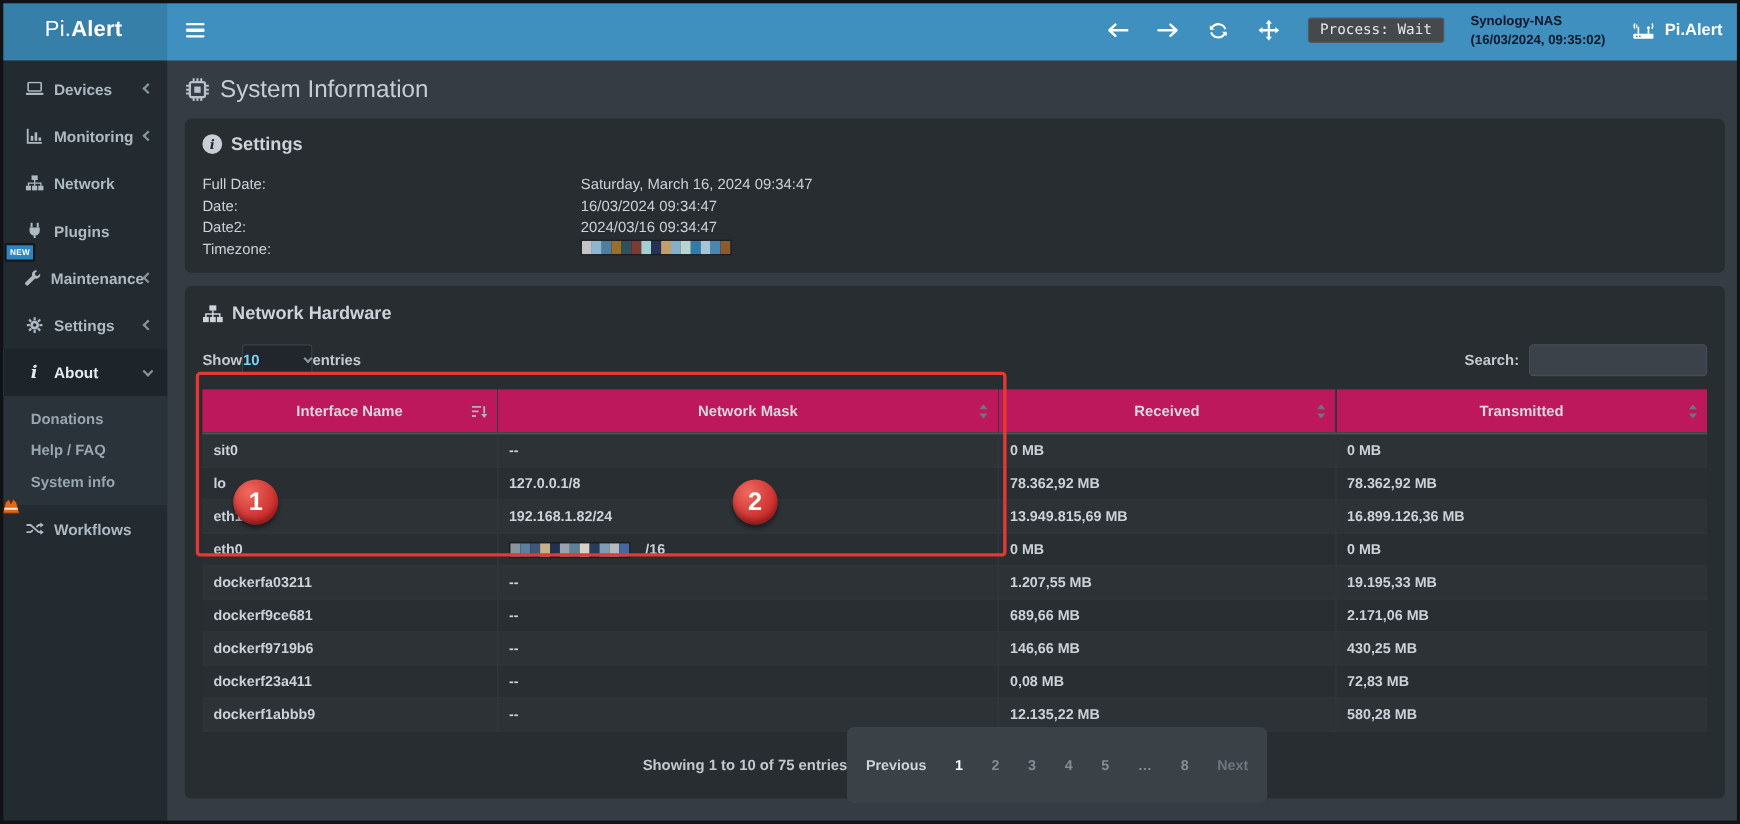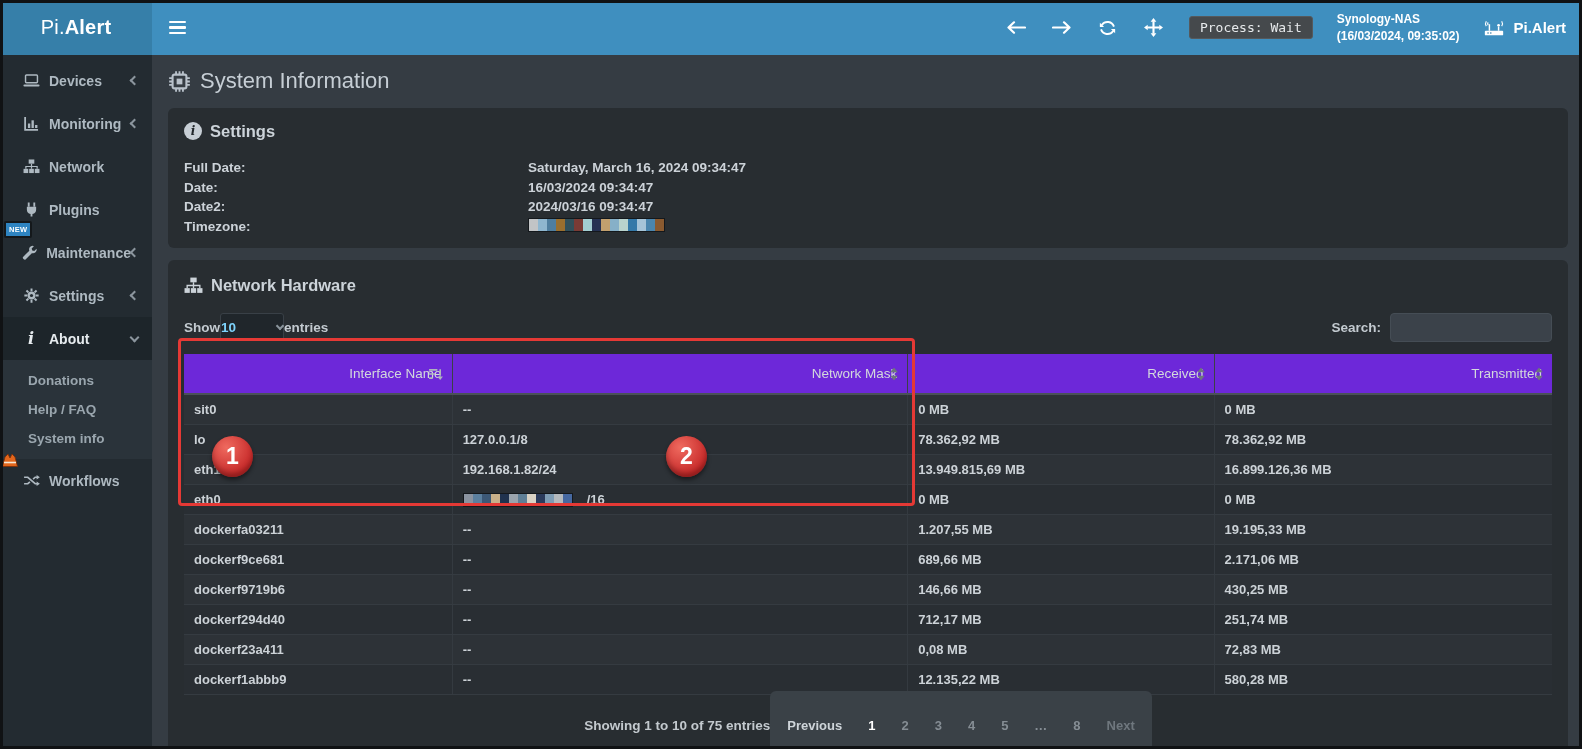--- a/index.html
+++ b/index.html
@@ -21,21 +21,21 @@
   .logo{width:152px;background:var(--logo-blue);display:flex;align-items:center;justify-content:center;
         color:#fff;font-size:20px;letter-spacing:.2px}
   .logo b{font-weight:700}
   .nav-rest{flex:1;display:flex;align-items:center;justify-content:space-between}
   .hamburger{width:50px;height:55px;display:flex;flex-direction:column;justify-content:center;align-items:center;gap:3px;cursor:pointer}
   .hamburger i{width:17px;height:2.4px;background:#fff;border-radius:1px}
   .nav-right{display:flex;align-items:center;gap:24px;padding-right:16px}
   .nav-ico{display:flex;align-items:center;justify-content:center;width:22px;height:24px}
   .proc-badge{font-family:"DejaVu Sans Mono",monospace;font-size:13px;color:#e7eaec;
         background:#45494c;border:1px solid #55595c;border-radius:3px;padding:3px 10px;white-space:nowrap}
-  .host{color:#ffffff;font-size:12px;font-weight:700;line-height:1.4;text-align:left}
+  .host{color:#0f172a;font-size:12px;font-weight:700;line-height:1.4;text-align:left}
   .brand{display:flex;align-items:center;gap:8px;color:#fff;font-weight:700;font-size:15px}
 
   
   .body-row{display:flex;height:694px}
   .sidebar{width:152px;background:var(--sidebar-bg);flex:none;padding-top:4px;position:relative}
   .content{flex:1;padding:6px 14px 0 16px;position:relative}
 
   
   .side-item{position:relative;display:flex;align-items:center;height:43px;padding:0 10px 0 20px;
              color:#aeb9c1;font-size:14px;font-weight:600;cursor:pointer}
@@ -58,38 +58,38 @@
   .page-title-row h1{font-size:22px;font-weight:400;color:#c6ced5}
 
   
   .panel{background:var(--panel-bg);border-radius:6px;padding:12px 16px;margin-top:9px}
   .panel-title{display:flex;align-items:center;gap:8px;font-size:16.5px;font-weight:700;color:#ccd3d9;height:22px}
   .circle-i{width:18px;height:18px;border-radius:50%;background:#c7ced5;color:#22272b;display:flex;
             align-items:center;justify-content:center;font-size:12px;flex:none}
 
   
   .fields{margin-top:16px}
-  .field-row{display:grid;grid-template-columns:344px auto;line-height:19.5px;font-size:13.5px;font-weight:700;color:#ccd2d8}
+  .field-row{display:grid;grid-template-columns:344px auto;line-height:19.5px;font-size:13.5px;font-weight:400;color:#ccd2d8}
   .pixels{display:inline-flex;align-items:center;background:#14181c;padding:1px;height:14px}
   .pixels span{width:9px;height:12px;display:block}
 
   
   .controls{display:flex;align-items:center;justify-content:space-between;margin-top:16px;height:30px;
             font-size:13.5px;font-weight:600;color:#c3cad0}
   .ctrl-left{display:flex;align-items:center;gap:0}
   .select{width:64px;height:28px;background:#20262b;border:1px solid #394047;border-radius:3px;
           display:flex;align-items:center;justify-content:space-between;padding:0 0;color:#7dd3fc;cursor:pointer}
   .select .chev{width:6px;height:6px;margin:0 0 2px 0}
   .ctrl-right{display:flex;align-items:center;gap:9px}
   .search-input{width:162px;height:29px;background:#3b424a;border:1px solid #454d55;border-radius:4px;
                 color:#dfe3e6;font-size:13px;padding:0 8px;outline:none}
 
   
   table{width:100%;border-collapse:collapse;table-layout:fixed;margin-top:12px}
-  th{background:#6d28d9;text-align:right;font-size:13.5px;font-weight:400;color:#d3d8dc;
+  th{background:#be185d;text-align:center;font-size:13.5px;font-weight:700;color:#d3d8dc;
      padding:12px 10px;border-bottom:2px solid #4a5158;border-right:1px solid #3b4147;position:relative}
   th:last-child{border-right:none}
   th .sort{position:absolute;right:8px;top:50%;transform:translateY(-50%);line-height:0}
   td{font-size:13px;font-weight:600;color:#ccd2d7;padding:7px 10px;line-height:15px;
      border-bottom:1px solid #353b41;border-right:1px solid #343a40;white-space:nowrap;overflow:hidden}
   td:last-child{border-right:none}
   tbody tr:nth-child(odd){background:#2d3237}
   tbody tr:nth-child(even){background:#292e33}
   .mask-flex{display:flex;align-items:center;gap:14px}
 
@@ -442,26 +442,20 @@
               <td>689,66 MB</td>
               <td>2.171,06 MB</td>
             </tr>
             <tr>
               <td>dockerf9719b6</td>
               <td>--</td>
               <td>146,66 MB</td>
               <td>430,25 MB</td>
             </tr>
             <tr>
-              <td>dockerf294d40</td>
-              <td>--</td>
-              <td>712,17 MB</td>
-              <td>251,74 MB</td>
-            </tr>
-            <tr>
               <td>dockerf23a411</td>
               <td>--</td>
               <td>0,08 MB</td>
               <td>72,83 MB</td>
             </tr>
             <tr>
               <td>dockerf1abbb9</td>
               <td>--</td>
               <td>12.135,22 MB</td>
               <td>580,28 MB</td>

